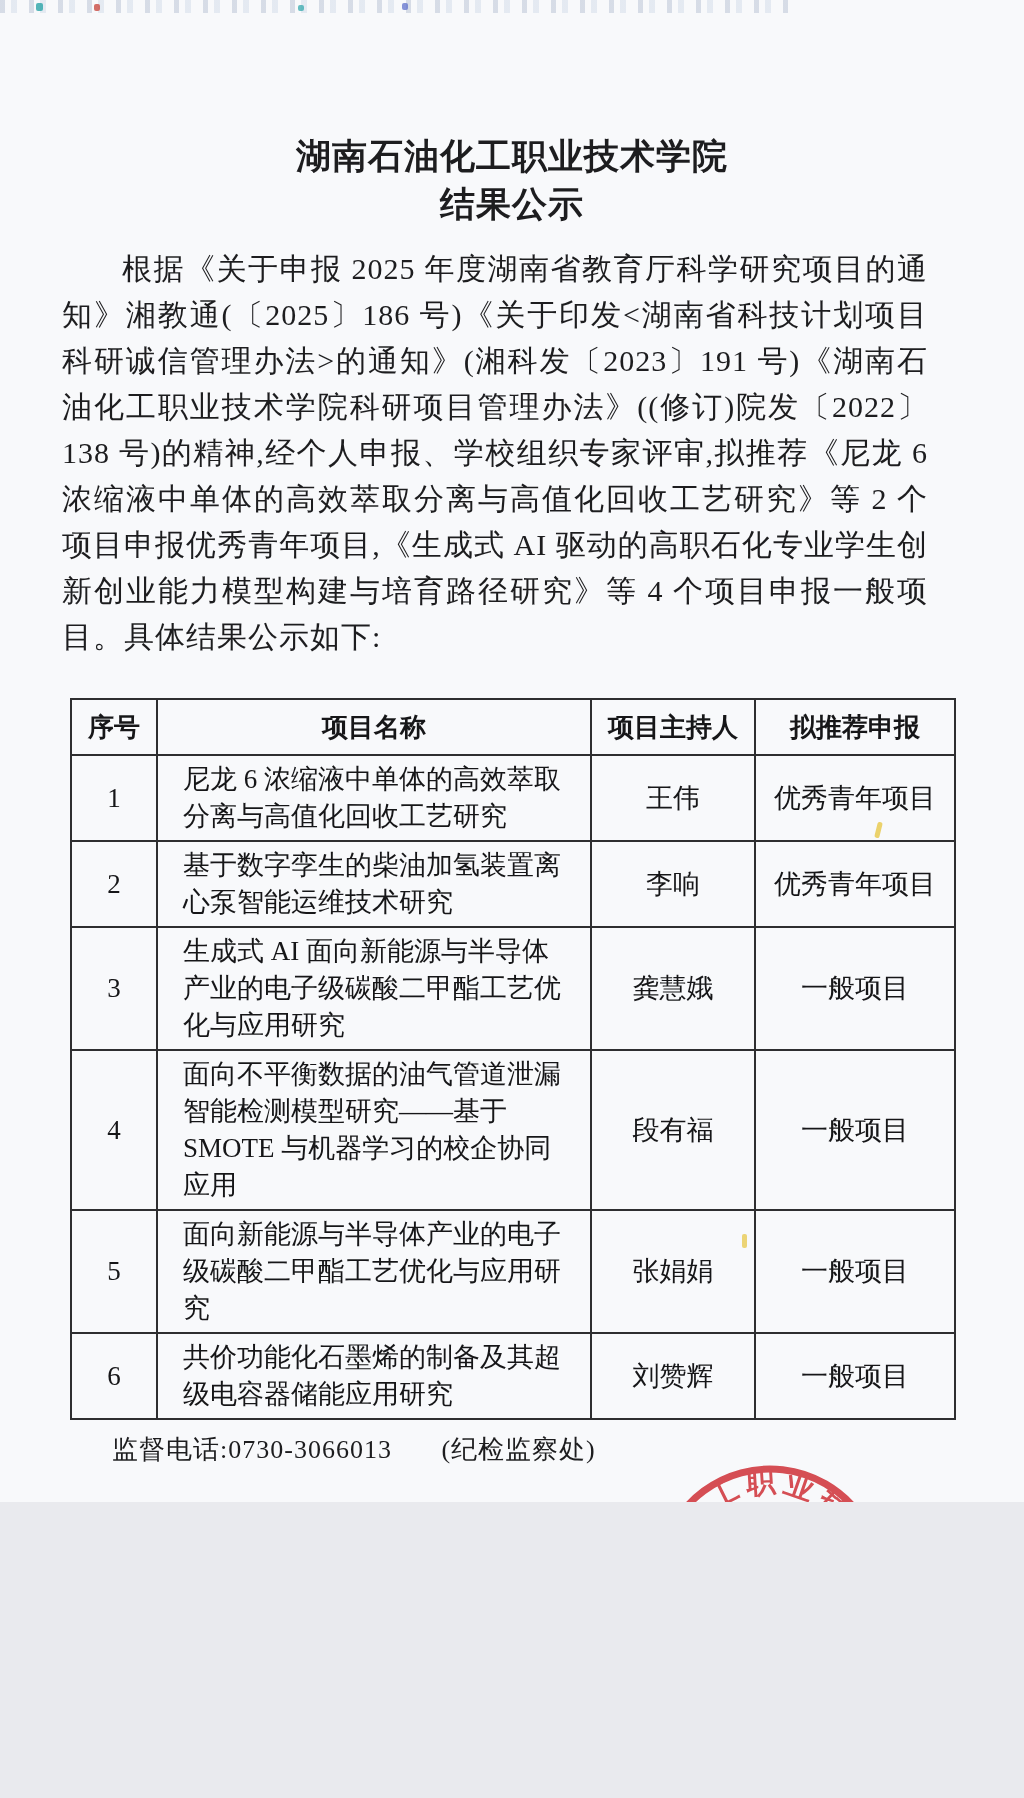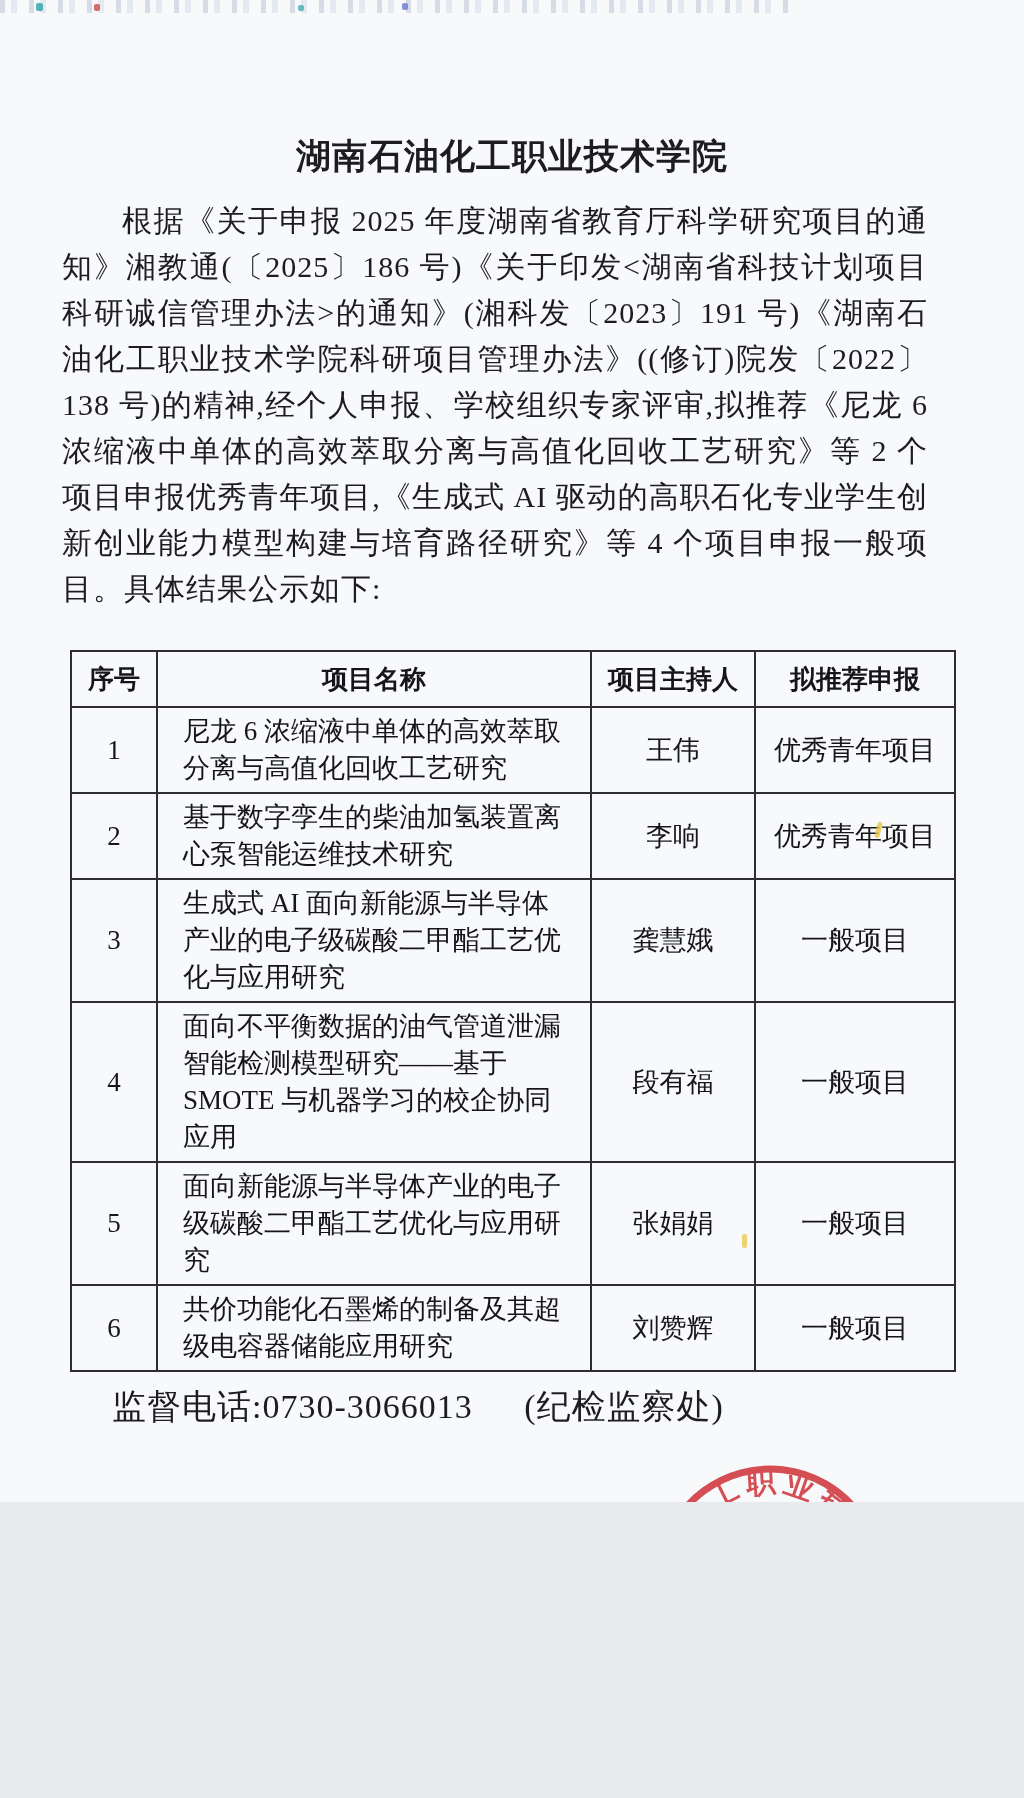--- a/index.html
+++ b/index.html
@@ -54,21 +54,21 @@
     padding:5px 8px;line-height:37px;
   }
   table.results th{
     font-family:"Liberation Sans","DejaVu Sans",sans-serif;
     font-weight:700;font-size:26px;height:44px;
   }
   table.results td.name-cell{text-align:left;padding:5px 25px;}
   .closing{margin-top:22px;line-height:44px;}
   .supervision{
     margin:12px 62px 16px 62px;padding-left:50px;
-    font-size:34px;letter-spacing:1px;
+    font-size:26px;letter-spacing:1px;
   }
   .supervision .paren{display:inline-block;margin-left:42px;}
   .signature{
     position:absolute;left:560px;top:1502px;width:400px;
     text-align:center;font-size:30px;letter-spacing:2px;z-index:2;
   }
   .signature .sig-line{line-height:40px;margin-bottom:14px;}
   
   .seal{
     position:absolute;left:648px;top:1458px;
@@ -88,20 +88,21 @@
   <div class="noise-strip"></div>
   <span class="speck speck-teal1"></span>
   <span class="speck speck-red1"></span>
   <span class="speck speck-teal2"></span>
   <span class="speck speck-blue1"></span>
   <span class="speck speck-yellow1"></span>
   <span class="speck speck-yellow2"></span>
 
   <div class="title-block">
     <div>湖南石油化工职业技术学院</div>
+    <div>结果公示</div>
   </div>
 
   <p class="para">根据《关于申报 2025 年度湖南省教育厅科学研究项目的通知》湘教通(〔2025〕186 号)《关于印发&lt;湖南省科技计划项目科研诚信管理办法&gt;的通知》(湘科发〔2023〕191 号)《湖南石油化工职业技术学院科研项目管理办法》((修订)院发〔2022〕138 号)的精神,经个人申报、学校组织专家评审,拟推荐《尼龙 6 浓缩液中单体的高效萃取分离与高值化回收工艺研究》等 2 个项目申报优秀青年项目,《生成式 AI 驱动的高职石化专业学生创新创业能力模型构建与培育路径研究》等 4 个项目申报一般项目。具体结果公示如下:</p>
 
   <table class="results">
     <colgroup>
         <col class="c1">
         <col class="c2">
         <col class="c3">
         <col class="c4">

